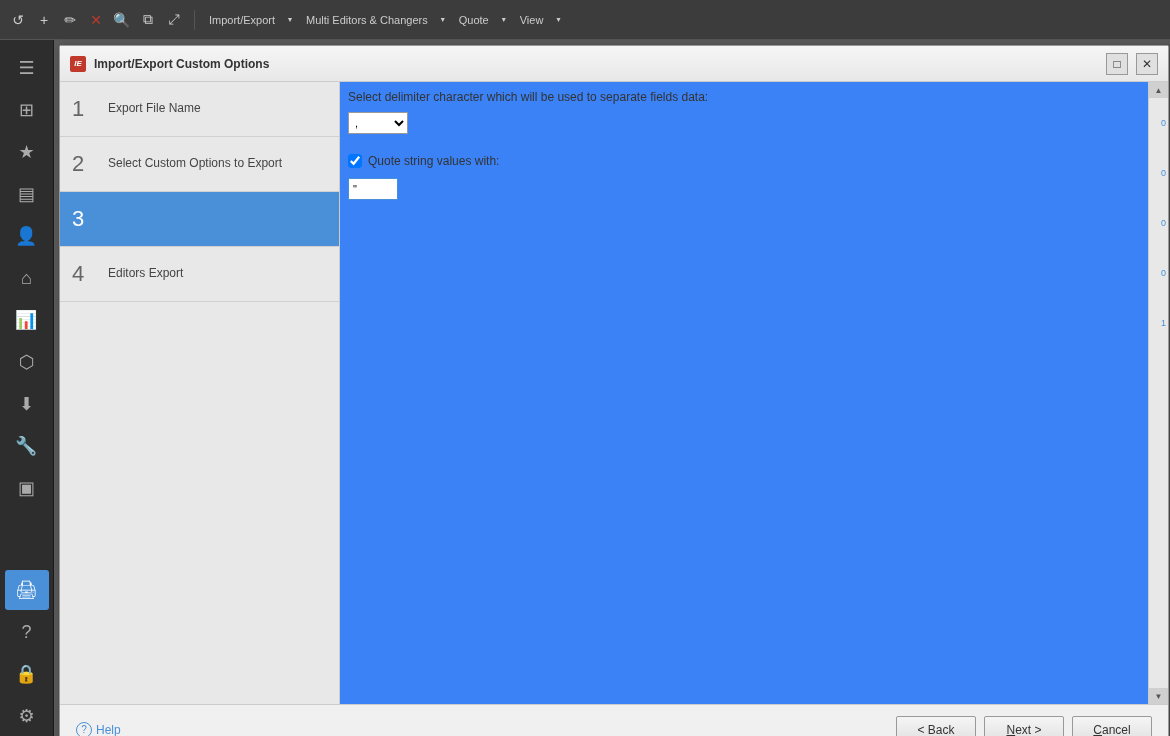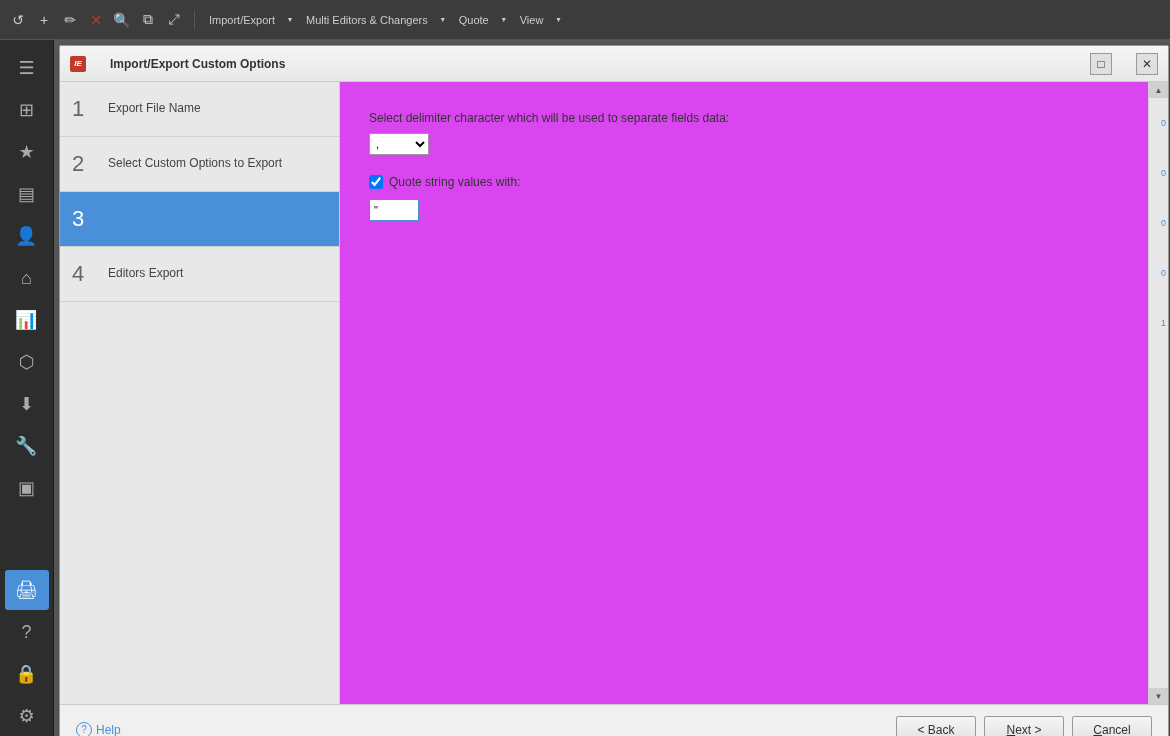--- a/index.html
+++ b/index.html
@@ -79,21 +79,21 @@
       top: 5px;
       left: 5px;
     }
     .dialog-titlebar {
       height: 36px;
       background: linear-gradient(to bottom, #f5f5f5, #e8e8e8);
       border-bottom: 1px solid #ccc;
       display: flex;
       align-items: center;
       padding: 0 10px;
-      gap: 24px;
+      gap: 8px;
     }
     .dialog-title-icon {
       width: 16px; height: 16px;
       background: #c0392b;
       border-radius: 2px;
       display: flex; align-items: center; justify-content: center;
       color: white; font-size: 10px; font-weight: bold;
     }
     .dialog-title-text {
       font-size: 12px;
@@ -146,22 +146,22 @@
     .step-label {
       font-size: 12px;
       color: #444;
       line-height: 1.4;
       padding-top: 2px;
     }
 
     
     .content-panel {
       flex: 1;
-      background: #d946ef;
-      padding: 29px;
+      background: #3b82f6;
+      padding: 8px;
       overflow-y: auto;
       position: relative;
     }
 
     .field-label {
       font-size: 12px;
       color: #333;
       margin-bottom: 8px;
     }
 

